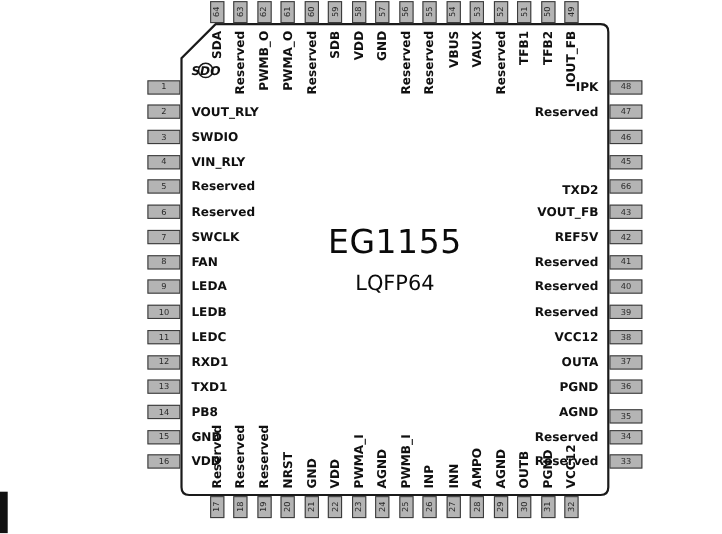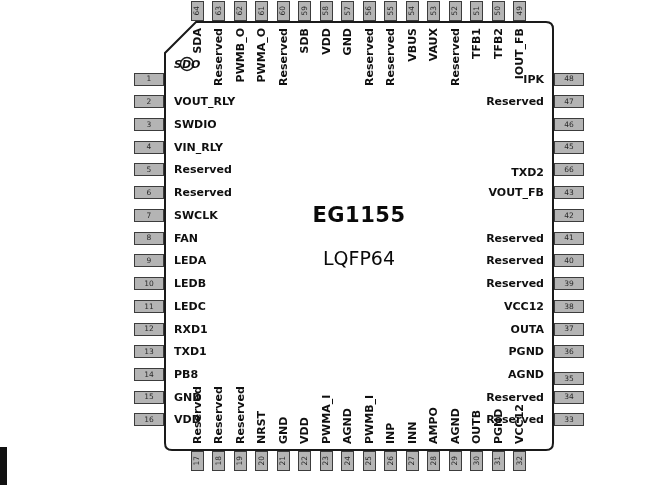--- a/index.html
+++ b/index.html
@@ -38,22 +38,22 @@
   }
   .pin-label.right-align { width: 150px; text-align: right; }
   .pin-label.rot-top { transform-origin: 0 0; transform: rotate(-90deg) translateX(-100%); }
   .pin-label.rot-bottom { transform-origin: 0 0; transform: rotate(-90deg); }
   .chip-title {
     position: absolute;
     left: 165px;
     top: 203px;
     width: 388px;
     text-align: center;
-    font-size: 21px;
-    font-weight: 700;
+    font-size: 30px;
+    font-weight: 400;
     letter-spacing: 0.5px;
     color: #0a0a0a;
   }
   .chip-package {
     position: absolute;
     left: 165px;
     top: 247px;
     width: 388px;
     text-align: center;
     font-size: 19px;
@@ -163,20 +163,21 @@
     <div class="stub" style="left: 554px; top: 163.42px; width: 30px; height: 13px;">
       <span class="num">66</span>
     </div>
     <div class="stub" style="left: 554px; top: 186.15px; width: 30px; height: 13px;">
       <span class="num">43</span>
     </div>
     <div class="pin-label right-align" style="left: 394px; top: 186.15px;">VOUT_FB</div>
     <div class="stub" style="left: 554px; top: 208.88px; width: 30px; height: 13px; justify-content: center;">
       <span class="num">42</span>
     </div>
+    <div class="pin-label right-align" style="left: 394px; top: 208.88px;">REF5V</div>
     <div class="stub" style="left: 554px; top: 231.61px; width: 30px; height: 13px;">
       <span class="num">41</span>
     </div>
     <div class="pin-label right-align" style="left: 394px; top: 231.61px;">Reserved</div>
     <div class="stub" style="left: 554px; top: 254.34px; width: 30px; height: 13px;">
       <span class="num">40</span>
     </div>
     <div class="pin-label right-align" style="left: 394px; top: 254.34px;">Reserved</div>
     <div class="stub" style="left: 554px; top: 277.07px; width: 30px; height: 13px;">
       <span class="num">39</span>

